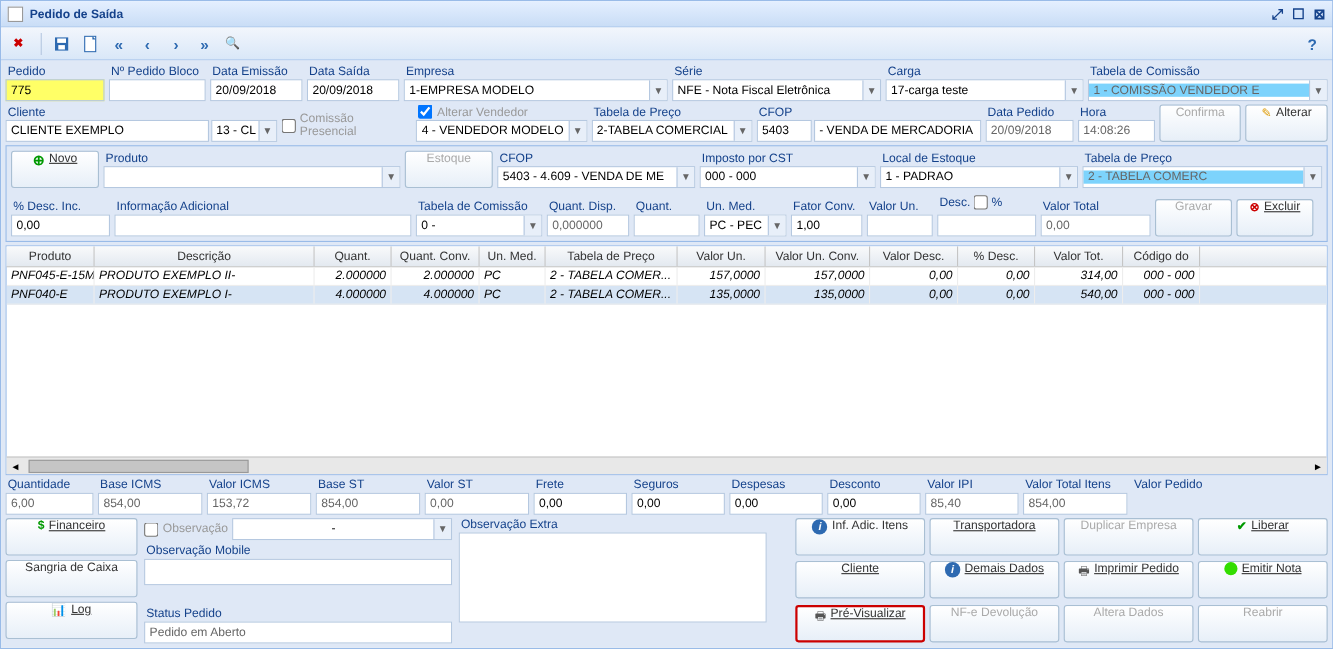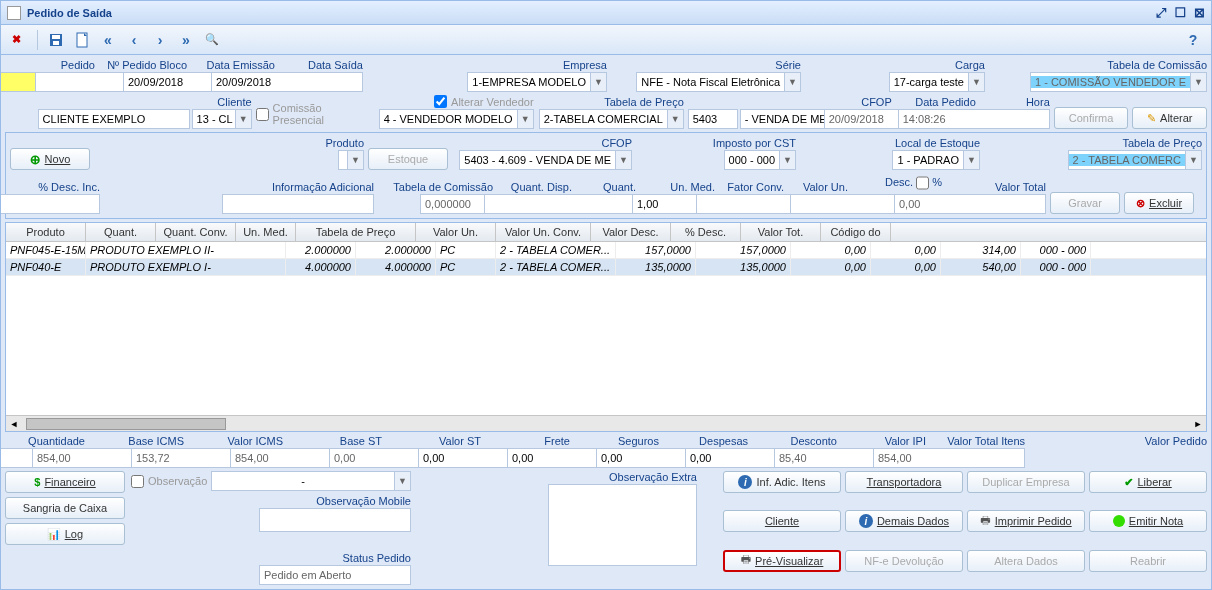--- a/index.html
+++ b/index.html
@@ -15,33 +15,33 @@
 
 .toolbar { background: linear-gradient(to bottom, #f2f6fc, #d9e7f8); height: 30px; display: flex; align-items: center; padding: 0 6px; border-bottom: 1px solid #99bbe8; gap: 2px; }
 .toolbar .btn { width: 24px; height: 24px; display: inline-flex; align-items: center; justify-content: center; cursor: pointer; border: 1px solid transparent; border-radius: 3px; }
 .toolbar .sep { width: 1px; height: 20px; background: #b5c8e0; margin: 0 4px; }
 .toolbar .spacer { flex: 1; }
 .help { color: #2e6ab1; font-weight: bold; font-size: 14px; }
 
 .content { flex: 1; padding: 4px; display: flex; flex-direction: column; gap: 3px; background: #dfe8f6; overflow: hidden; }
 
 .row { display: flex; gap: 4px; flex-wrap: nowrap; }
-.fld { display: flex; flex-direction: column; align-items: flex-end; }
+.fld { display: flex; flex-direction: column; }
 .fld label { color: #15428b; font-size: 11px; margin-bottom: 1px; padding-left: 2px; white-space: nowrap; }
 .fld .val, .fld input { height: 20px; border: 1px solid #b5c8e0; background: #fff; padding: 0 4px; font-size: 11px; }
 .yellow { background: #ffff66 !important; }
 .ro { background: #7dd3fc; color: #666; }
 .dd { display: flex; align-items: center; background: #fff; border: 1px solid #b5c8e0; height: 20px; }
 .dd .txt { flex: 1; padding: 0 4px; overflow: hidden; white-space: nowrap; }
 .dd .arr { width: 16px; text-align: center; background: #e8eff9; border-left: 1px solid #b5c8e0; cursor: pointer; line-height: 18px; font-size: 9px; color: #666; }
 
 .chk { display: inline-flex; align-items: center; gap: 4px; color: #999; }
 .chk input { width: 13px; height: 13px; margin: 0; }
 
-.btn2 { height: 22px; border: 1px solid #a9bfd3; background: linear-gradient(to bottom, #fff, #e7eff8); border-radius: 3px; padding: 0 8px; display: inline-flex; align-items: center; gap: 4px; cursor: pointer; color: #333; white-space: nowrap; }
+.btn2 { height: 34px; border: 1px solid #a9bfd3; background: linear-gradient(to bottom, #fff, #e7eff8); border-radius: 3px; padding: 0 8px; display: inline-flex; gap: 4px; cursor: pointer; color: #333; white-space: nowrap; }
 .btn2.disabled { color: #aaa; cursor: default; }
 .btn2.hl { border: 2px solid #c00; }
 
 .panel { border: 1px solid #99bbe8; background: #dfe8f6; padding: 4px; }
 
 .grid { border: 1px solid #99bbe8; background: #fff; flex: 1; min-height: 0; display: flex; flex-direction: column; }
 .grid-head { display: flex; background: linear-gradient(to bottom, #f9fafb, #e3e9f0); border-bottom: 1px solid #c5c5c5; }
 .grid-head .gc { border-right: 1px solid #c5c5c5; padding: 3px 4px; color: #333; text-align: center; overflow: hidden; white-space: nowrap; }
 .grid-body { flex: 1; overflow: auto; }
 .grid-row { display: flex; border-bottom: 1px solid #ededed; }
@@ -329,20 +329,21 @@
         <button class="btn2" style="width:70px;justify-content:center">
             <span class="ic-x">⊗</span>
             <span style="text-decoration:underline">Excluir</span>
           </button>
       </div>
     </div>
 
     <div class="grid">
       <div class="grid-head" id="ghead">
           <div class="gc" style="width: 80px;">Produto</div>
+          <div class="gc" style="width: 200px;">Descrição</div>
           <div class="gc" style="width: 70px;">Quant.</div>
           <div class="gc" style="width: 80px;">Quant. Conv.</div>
           <div class="gc" style="width: 60px;">Un. Med.</div>
           <div class="gc" style="width: 120px;">Tabela de Preço</div>
           <div class="gc" style="width: 80px;">Valor Un.</div>
           <div class="gc" style="width: 95px;">Valor Un. Conv.</div>
           <div class="gc" style="width: 80px;">Valor Desc.</div>
           <div class="gc" style="width: 70px;">% Desc.</div>
           <div class="gc" style="width: 80px;">Valor Tot.</div>
           <div class="gc" style="width: 70px;">Código do</div>

